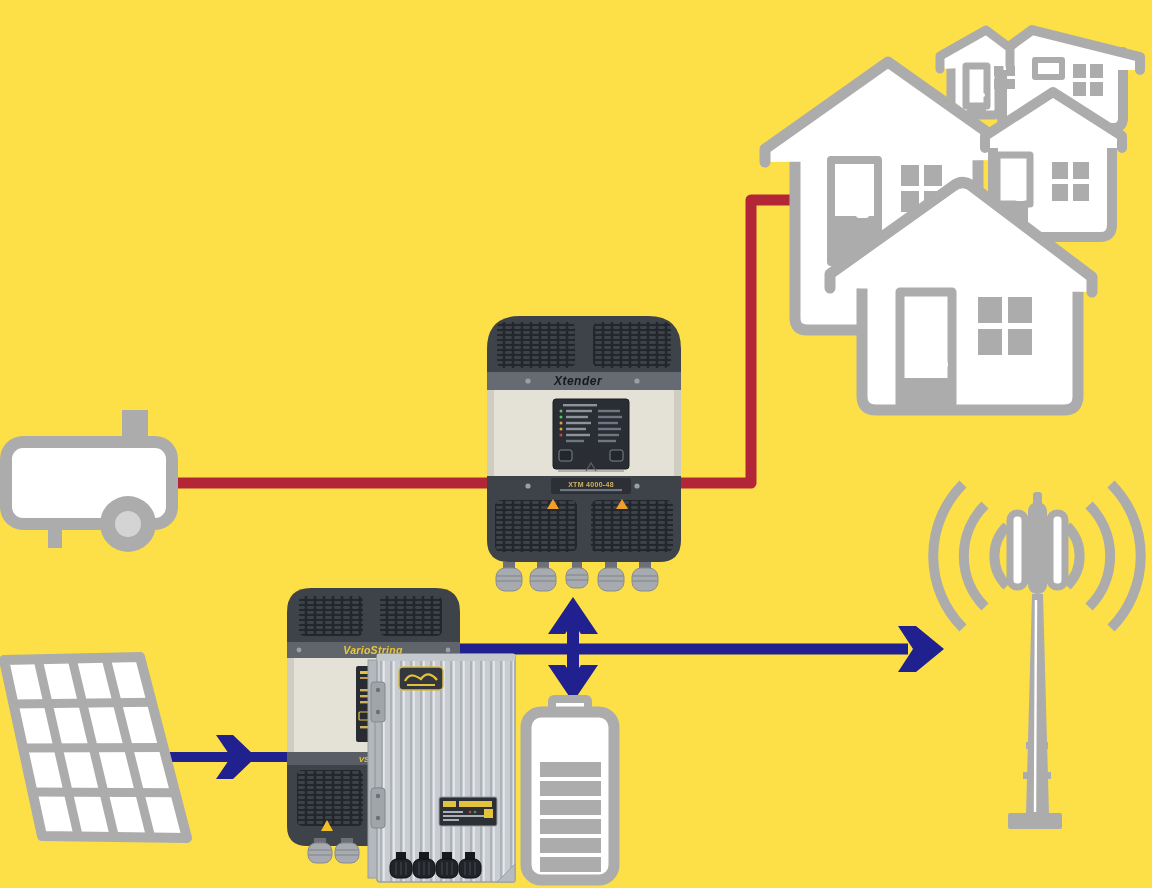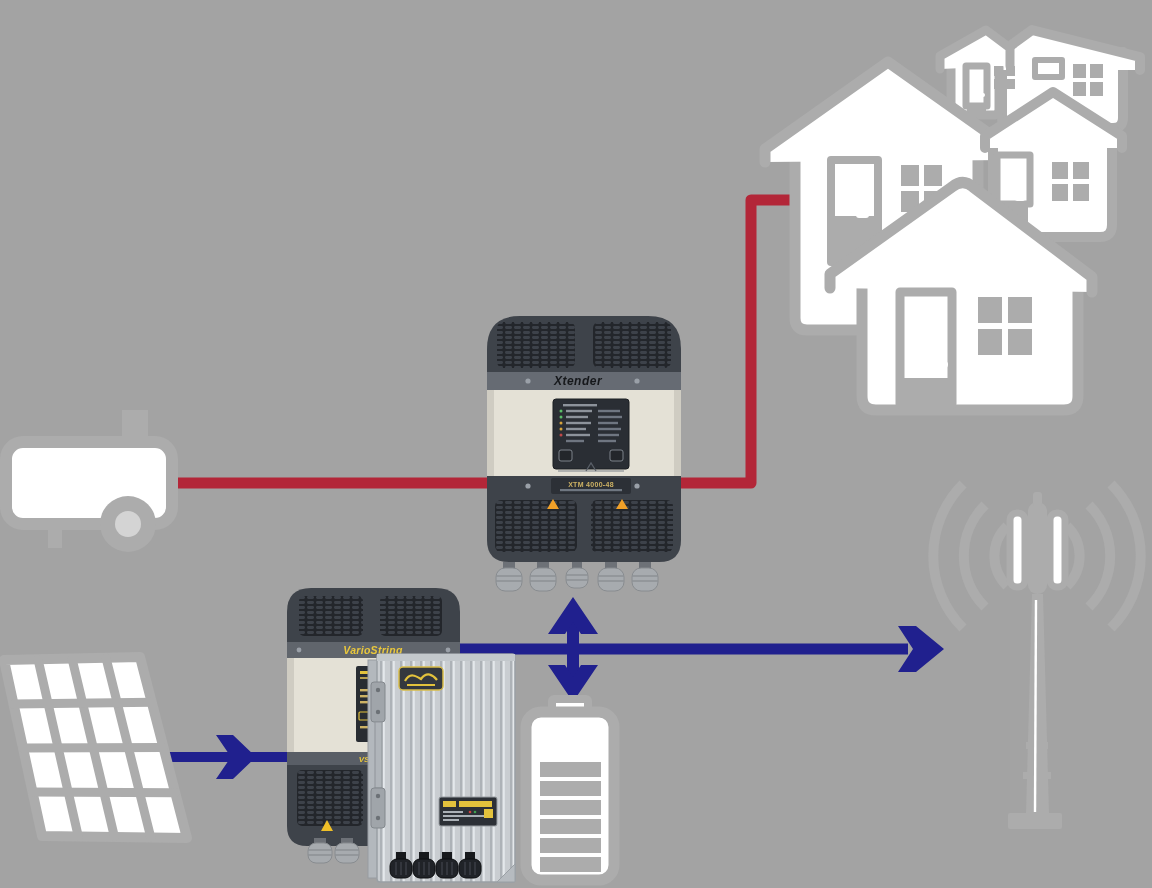--- a/index.html
+++ b/index.html
@@ -1,16 +1,16 @@
 <!DOCTYPE html>
 <html><head>
 <meta charset="utf-8">
 <style>
   html,body{margin:0;padding:0;background:#ffffff;}
-  .canvas{position:relative;width:1152px;height:888px;background:#a3a3a3;overflow:hidden;
+  .canvas{position:relative;width:1152px;height:888px;background:#fde047;overflow:hidden;
           font-family:"Liberation Sans", sans-serif;}
   svg{display:block;}
   text{font-family:"Liberation Sans", sans-serif;}
   .brand-xtender{font-style:italic;font-weight:bold;font-size:12px;fill:#16181b;letter-spacing:.5px;}
   .brand-vario{font-style:italic;font-weight:bold;font-size:10.5px;fill:#e9c73c;letter-spacing:.3px;}
   .model-label{font-weight:bold;font-size:7px;fill:#cdb264;letter-spacing:.3px;}
   .vs-badge{font-style:italic;font-weight:bold;font-size:8px;fill:#e9c73c;}
 </style>
 </head>
 <body>

